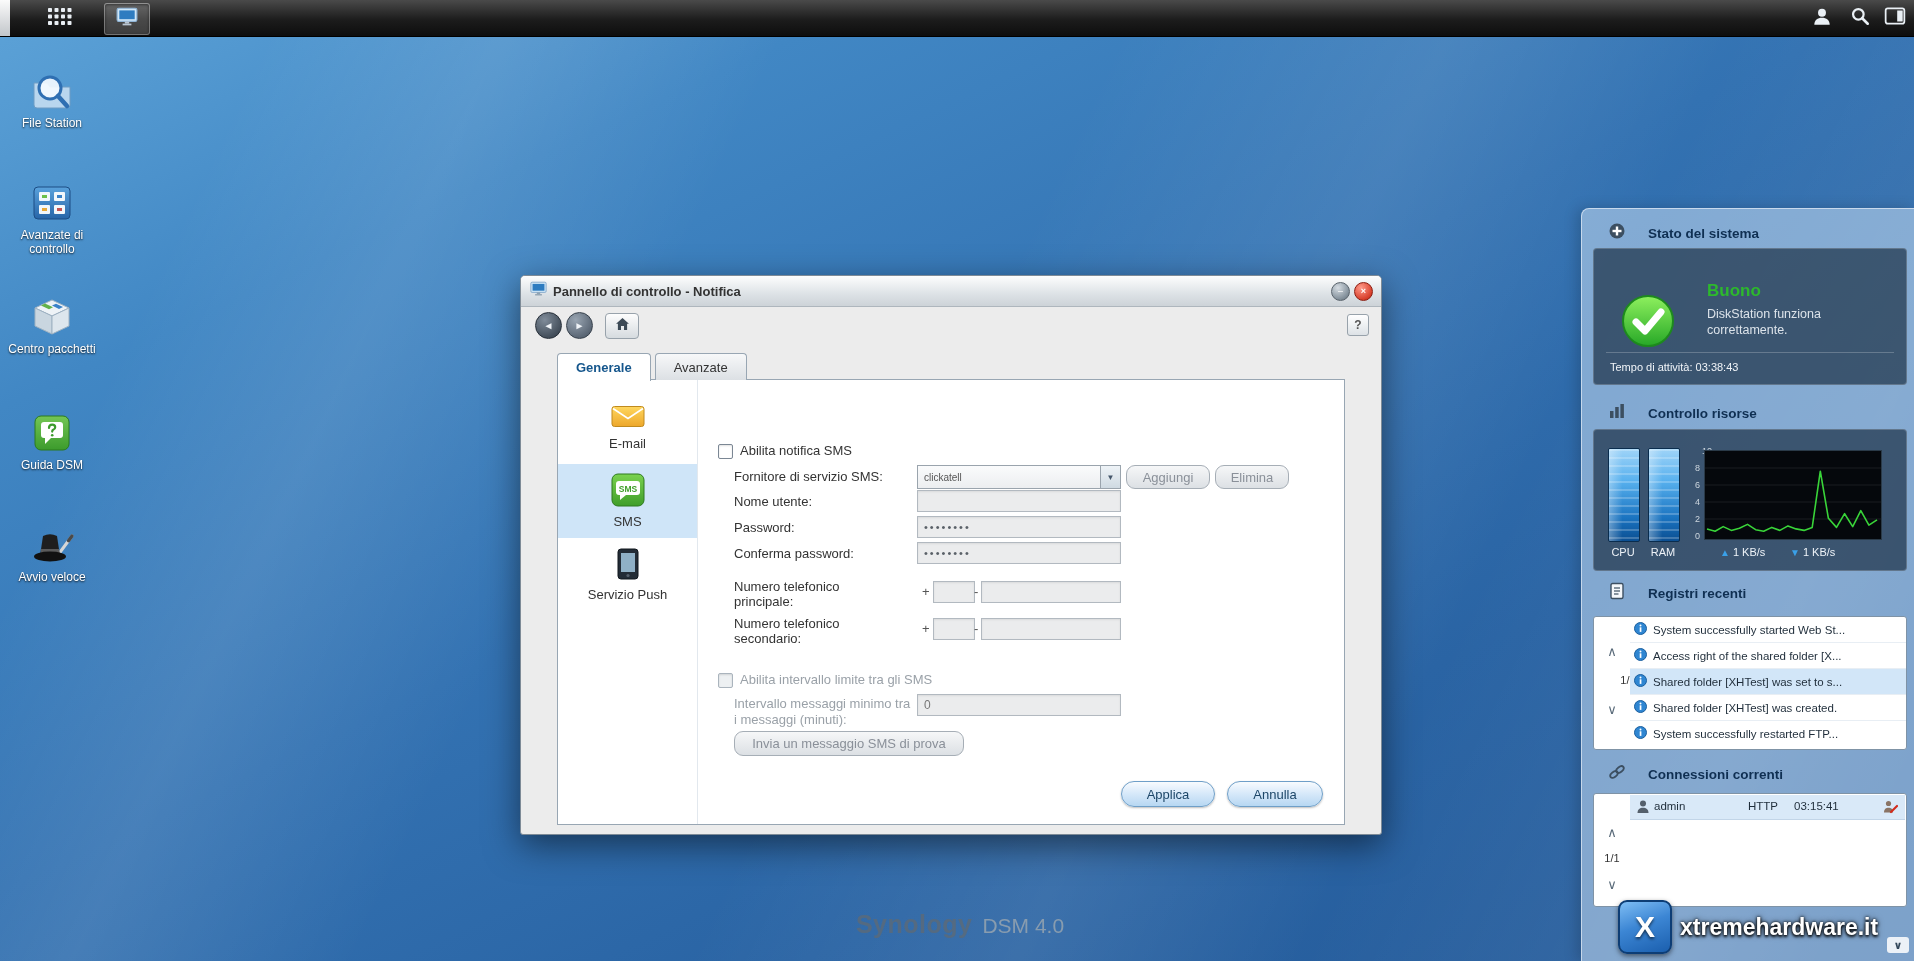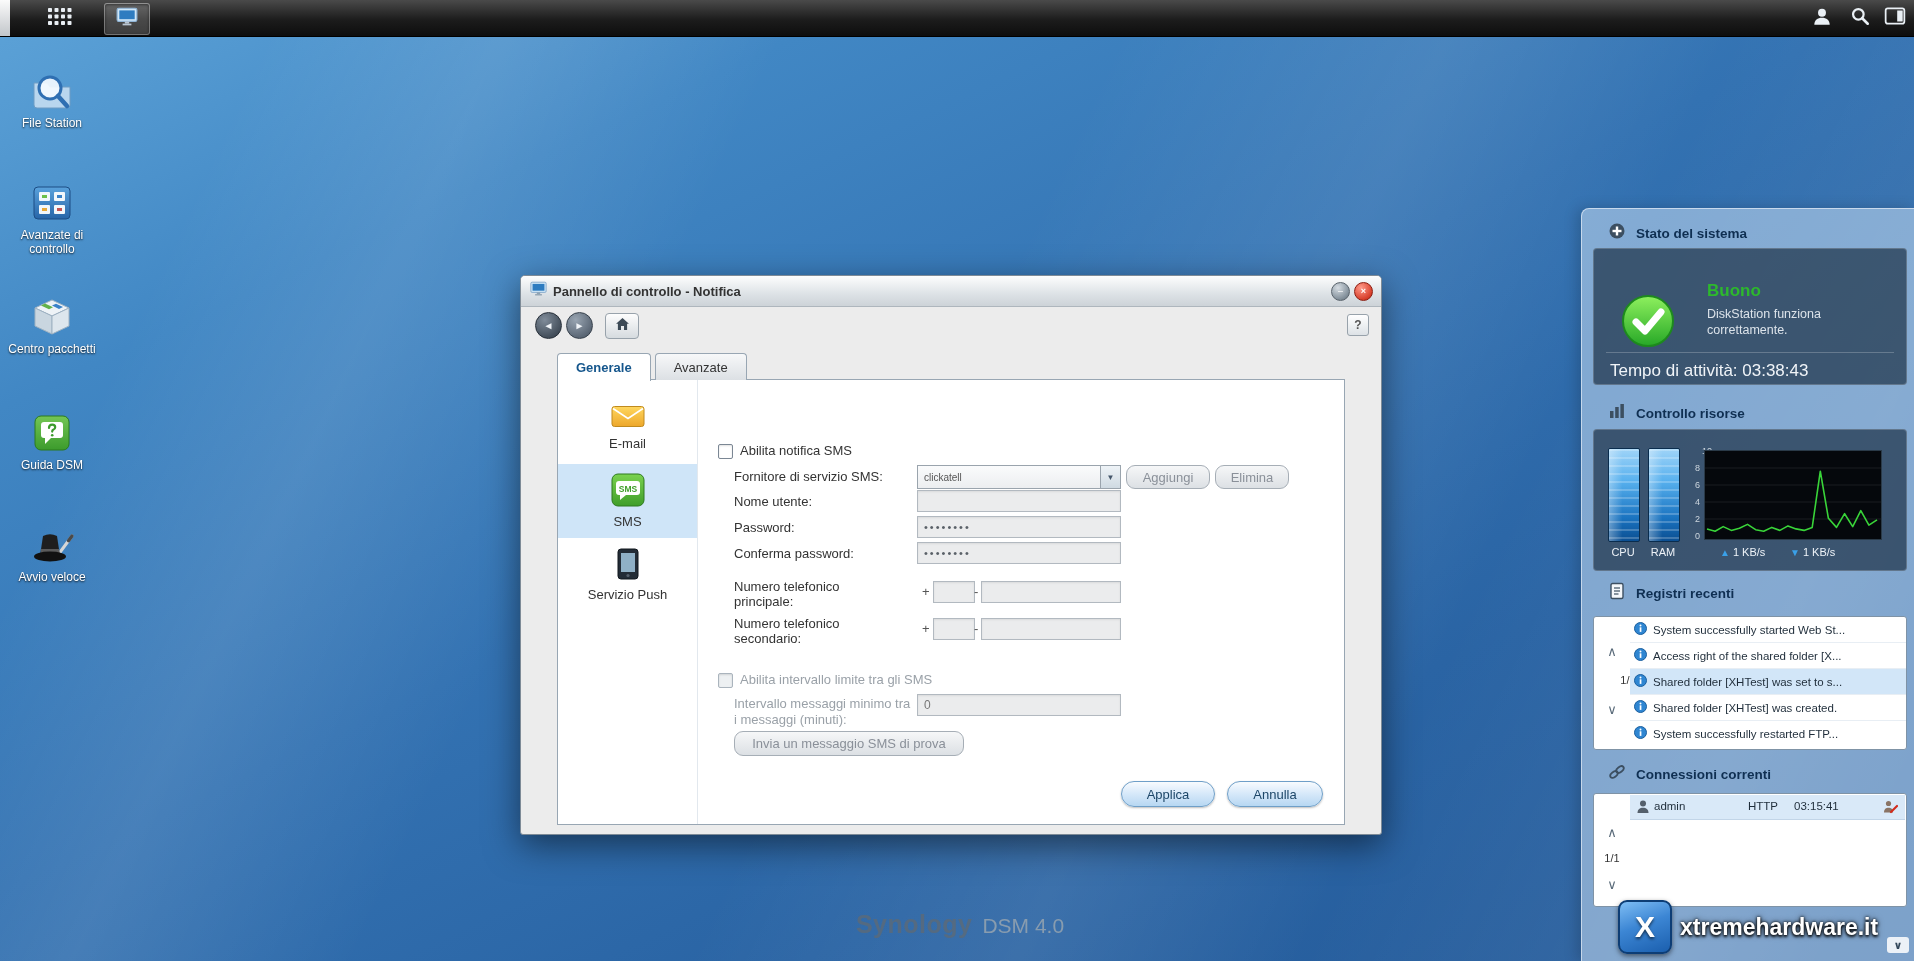--- a/index.html
+++ b/index.html
@@ -73,28 +73,28 @@
     color:#8a9099;font-size:13px;display:flex;align-items:center;justify-content:center;cursor:default;}
   .btn-blue{position:absolute;height:24px;border-radius:13px;border:1px solid #6f9fc8;
     background:linear-gradient(#f8fbfe,#d9eafa 45%,#b7d7f2);color:#1c4668;font-size:13px;
     display:flex;align-items:center;justify-content:center;cursor:pointer;box-shadow:0 1px 2px rgba(0,0,0,0.25);}
   .phone-plus,.phone-dash{position:absolute;font-size:13px;color:#555;}
   
   .sidebar{position:absolute;left:1581px;top:208px;width:333px;height:753px;z-index:20;
     background:rgba(198,220,242,0.55);border-left:1px solid rgba(255,255,255,0.55);border-top:1px solid rgba(255,255,255,0.55);
     border-radius:8px 0 0 0;box-shadow:-4px 0 14px rgba(0,0,0,0.18);}
   .sb-abs{position:absolute;}
-  .sb-header{display:flex;align-items:center;gap:10px;cursor:pointer;}
+  .sb-header{display:flex;align-items:center;gap:22px;cursor:pointer;}
   .sb-title{font-size:13.5px;font-weight:bold;color:#0f2f52;}
   .sb-dark{background:rgba(10,28,46,0.60);border:1px solid rgba(255,255,255,0.20);border-radius:4px;}
   .sb-white{background:#fff;border:1px solid #7f93a6;border-radius:3px;overflow:hidden;}
   .status-good{font-size:17px;font-weight:bold;color:#2db82d;}
   .status-msg{font-size:12.5px;color:#dce3ea;line-height:1.3;}
   .status-divider{position:absolute;left:12px;right:12px;height:1px;background:rgba(255,255,255,0.22);}
-  .status-uptime{font-size:17px;color:#f0f4f8;}
+  .status-uptime{font-size:11px;color:#f0f4f8;}
   .meter{position:absolute;width:30px;height:92px;border:1px solid #0a2d4e;border-radius:2px;overflow:hidden;
     background:linear-gradient(180deg,#9fd4f8 0%,#57b0ee 35%,#1a73c0 75%,#0b4f92 100%);}
   .meter::after{content:"";position:absolute;inset:0;
     background:repeating-linear-gradient(180deg,rgba(255,255,255,0.22) 0 2px,transparent 2px 8px),
     linear-gradient(90deg,rgba(255,255,255,0.35),transparent 45%);}
   .meter-label{position:absolute;width:30px;text-align:center;font-size:11px;color:#eef3f8;}
   .ytick{position:absolute;width:18px;text-align:right;font-size:9px;color:#cdd6de;}
   .net-chart{position:absolute;background:#05080c;border:1px solid #2a3a48;}
   .rate{position:absolute;font-size:11px;color:#eef3f8;display:flex;align-items:center;gap:3px;}
   .rate .rate-arrow{color:#3aa0e8;font-size:10px;}

